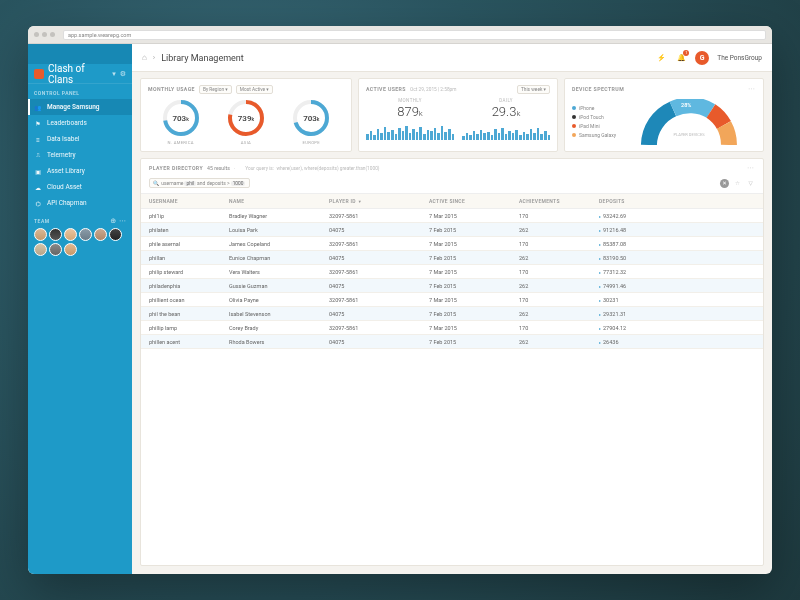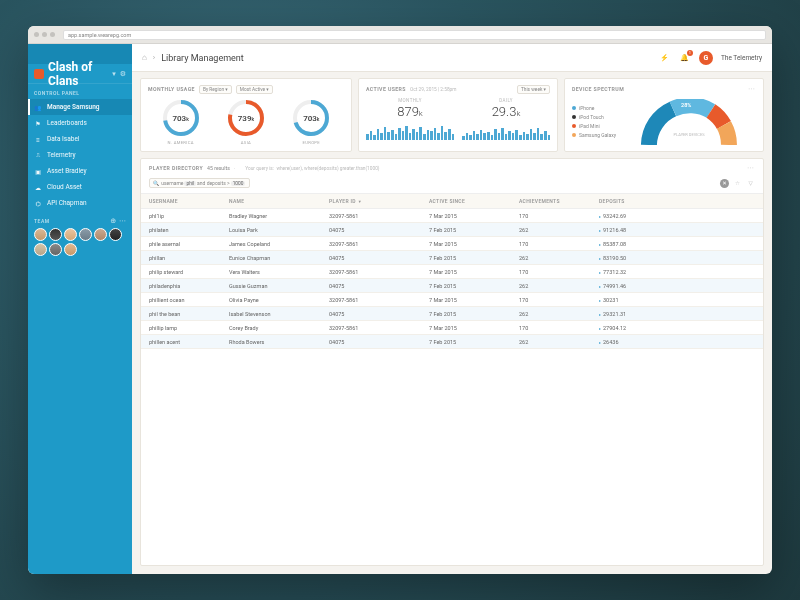--- a/index.html
+++ b/index.html
@@ -7,21 +7,21 @@
 .window { width:744px; height:548px; background:#f5f3ef; border-radius:6px; overflow:hidden; box-shadow:0 18px 50px rgba(0,0,0,.35); display:flex; flex-direction:column; font-size:6.5px; }
 .chrome { height:18px; background:#e8e6e2; display:flex; align-items:center; padding:0 6px; border-bottom:1px solid #d6d4d0; }
 .dots { display:flex; gap:3px; margin-right:8px; }
 .dot { width:5px; height:5px; border-radius:50%; background:#c4c2be; }
 .url { flex:1; background:#fff; border:1px solid #ddd; border-radius:2px; height:10px; padding:0 4px; font-size:5.5px; color:#888; display:flex; align-items:center; }
 .body { flex:1; display:flex; overflow:hidden; }
 .sidebar { width:104px; background:#1e9ac8; color:#fff; display:flex; flex-direction:column; }
 .brand { height:20px; background:#1788b4; display:flex; align-items:center; padding:0 6px; }
 .app-row { height:20px; display:flex; align-items:center; padding:0 6px; gap:4px; border-bottom:1px solid rgba(255,255,255,.1); }
 .app-icon { width:10px; height:10px; background:#e85a2b; border-radius:2px; }
-.app-name { font-size:12px; font-weight:700; flex:1; }
+.app-name { font-size:10px; font-weight:400; flex:1; }
 .gear { color:rgba(255,255,255,.7); font-size:7px; }
 .sec-label { padding:6px 6px 3px; font-size:5px; letter-spacing:.5px; color:rgba(255,255,255,.65); font-weight:600; }
 .nav-item { display:flex; align-items:center; padding:4px 6px; gap:5px; font-size:6.5px; color:rgba(255,255,255,.92); cursor:pointer; }
 .nav-item.active { background:#1788b4; font-weight:600; position:relative; }
 .nav-item.active::before { content:''; position:absolute; left:0; top:0; bottom:0; width:2px; background:#fff; }
 .nav-ico { width:8px; height:8px; display:flex; align-items:center; justify-content:center; font-size:6px; }
 .team-row { display:flex; align-items:center; padding:6px 6px 3px; }
 .team-row .sec-label { padding:0; flex:1; }
 .avatars { padding:0 6px; display:flex; flex-wrap:wrap; gap:2px; }
 .av { width:13px; height:13px; border-radius:50%; background:#eee; border:1px solid #fff; background-size:cover; }
@@ -126,21 +126,21 @@
           <div class="nav-item">
             <span class="nav-ico">≡</span>
             <span>Data Isabel</span>
           </div>
           <div class="nav-item">
             <span class="nav-ico">⎍</span>
             <span>Telemetry</span>
           </div>
           <div class="nav-item">
             <span class="nav-ico">▣</span>
-            <span>Asset Bradley</span>
+            <span>Asset Library</span>
           </div>
           <div class="nav-item">
             <span class="nav-ico">☁</span>
             <span>Cloud Asset</span>
           </div>
           <div class="nav-item">
             <span class="nav-ico">⌬</span>
             <span>API Chapman</span>
           </div>
         </div>
@@ -163,21 +163,21 @@
     </div>
     <div class="main">
       <div class="topbar">
         <span class="crumb-ico">⌂</span>
         <span class="crumb-ico">›</span>
         <span class="crumb">Library Management</span>
         <div class="tb-right">
           <div class="tb-ico">⚡</div>
           <div class="tb-ico bell">🔔<div class="badge">1</div></div>
           <div class="user-ico">G</div>
-          <div class="user-name">The Telemetry</div>
+          <div class="user-name">The PonsGroup</div>
         </div>
       </div>
 
       <div class="cards">
         <div class="card usage">
           <div class="card-head">
             <span class="card-title">MONTHLY USAGE</span>
             <span class="sel"><span>By Region</span> ▾</span>
             <span class="sel"><span>Most Active</span> ▾</span>
           </div>

